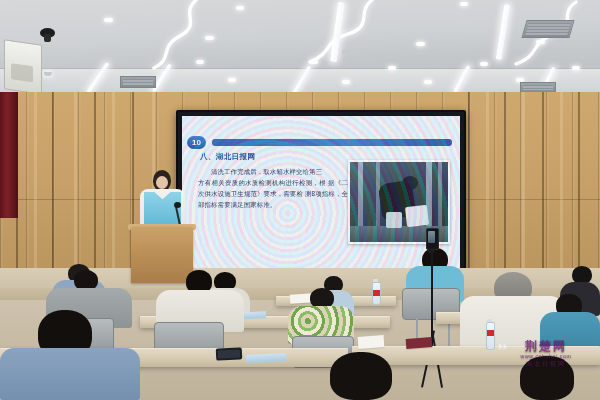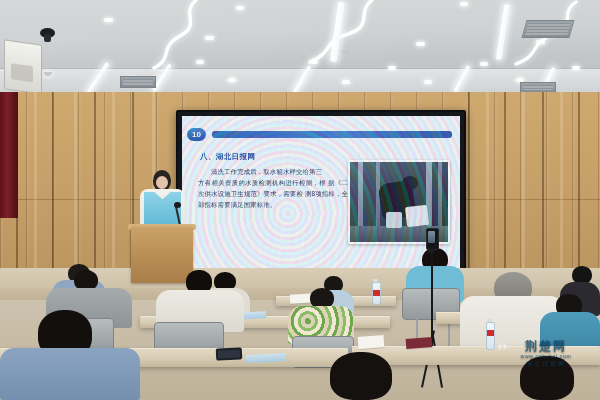--- a/index.html
+++ b/index.html
@@ -87,21 +87,21 @@
         rgba(255,160,210,.3) 2px 4px,
         rgba(160,170,255,.3) 4px 7px);
   }
   .moire2{
     position:absolute;inset:0;pointer-events:none;opacity:.40;mix-blend-mode:screen;
     background:repeating-radial-gradient(circle at 30% 75%,
       rgba(0,255,200,.5) 0 4px, rgba(255,0,150,.32) 4px 8px,
       rgba(80,120,255,.35) 8px 13px, rgba(255,255,0,.22) 13px 18px);
   }
   .slide{position:absolute;inset:0;padding:0;}
-  .slide-topbar{position:absolute;left:0;top:12px;width:100%;height:13px;}
+  .slide-topbar{position:absolute;left:0;top:20px;width:100%;height:13px;}
   .badge-10{
     position:absolute;left:5px;top:0;width:19px;height:13px;border-radius:7px;
     background:linear-gradient(180deg,#3f7fd0,#1d56a8);
     color:#fff;font-size:8px;line-height:13px;text-align:center;font-weight:bold;
   }
   .topbar-rule{
     position:absolute;left:30px;top:3px;right:8px;height:7px;border-radius:3px;
     background:linear-gradient(90deg,#2f62b8,#3f7ccd 55%,#2a58a6);
   }
   .slide-h{
@@ -193,21 +193,21 @@
   .cam-phone{
     position:absolute;left:426px;top:228px;width:11px;height:20px;background:#131519;
     border-radius:2px;border:1px solid #2a2e33;
   }
   .cam-screen{position:absolute;left:428px;top:231px;width:7px;height:12px;background:linear-gradient(180deg,#7a8f9e,#4c5e6b);border-radius:1px;}
   .cam-mount{position:absolute;left:428px;top:248px;width:6px;height:5px;background:#1a1c20;border-radius:1px;}
 
   
   .watermark{
     position:absolute;right:8px;bottom:30px;width:92px;height:30px;
-    opacity:.80;color:#0c4a6e;text-align:center;
+    opacity:.80;color:#701a75;text-align:center;
     text-shadow:0 1px 2px rgba(0,0,0,.75);
   }
   .wm-main{font-size:12px;font-weight:bold;letter-spacing:2px;line-height:13px;}
   .wm-url{font-size:5.2px;letter-spacing:.6px;line-height:7px;opacity:.95;}
   .wm-sub{font-size:6px;letter-spacing:2px;line-height:8px;opacity:.9;}
   .wm-logo{position:absolute;left:-2px;top:1px;width:11px;height:11px;}
 </style>
 </head>
 <body>
 

